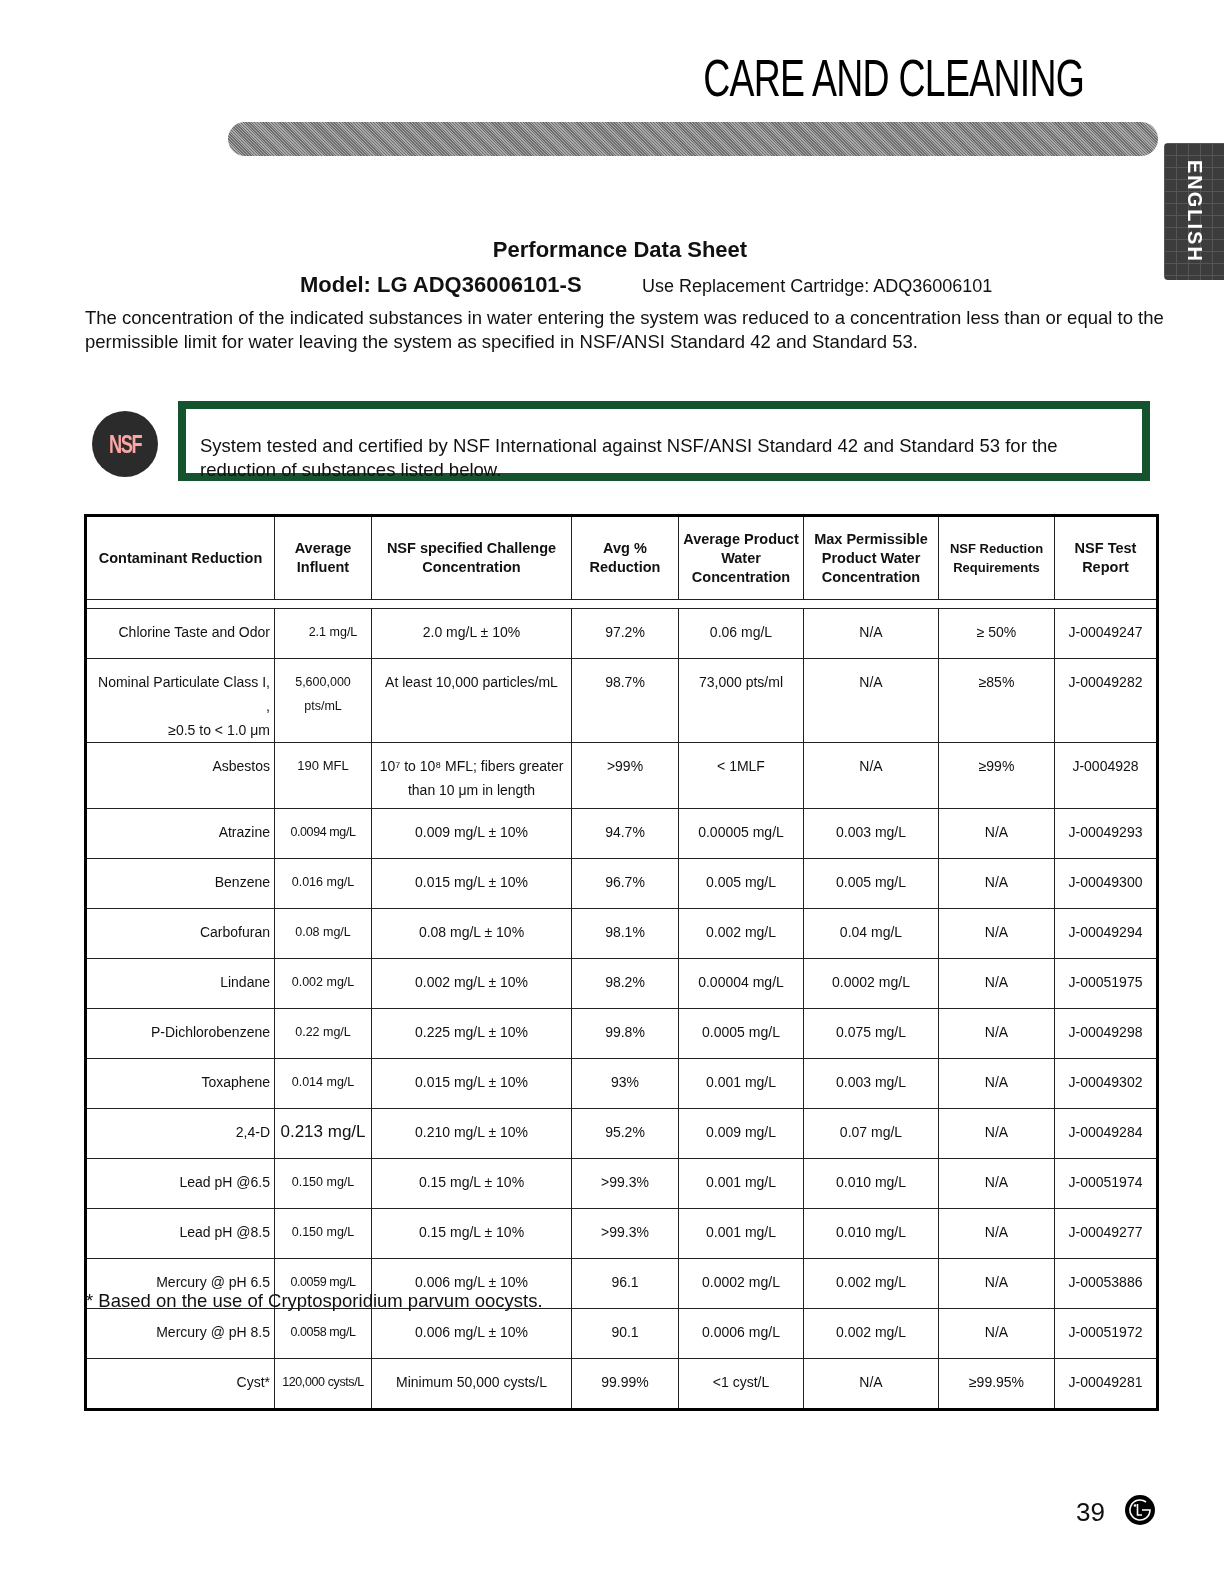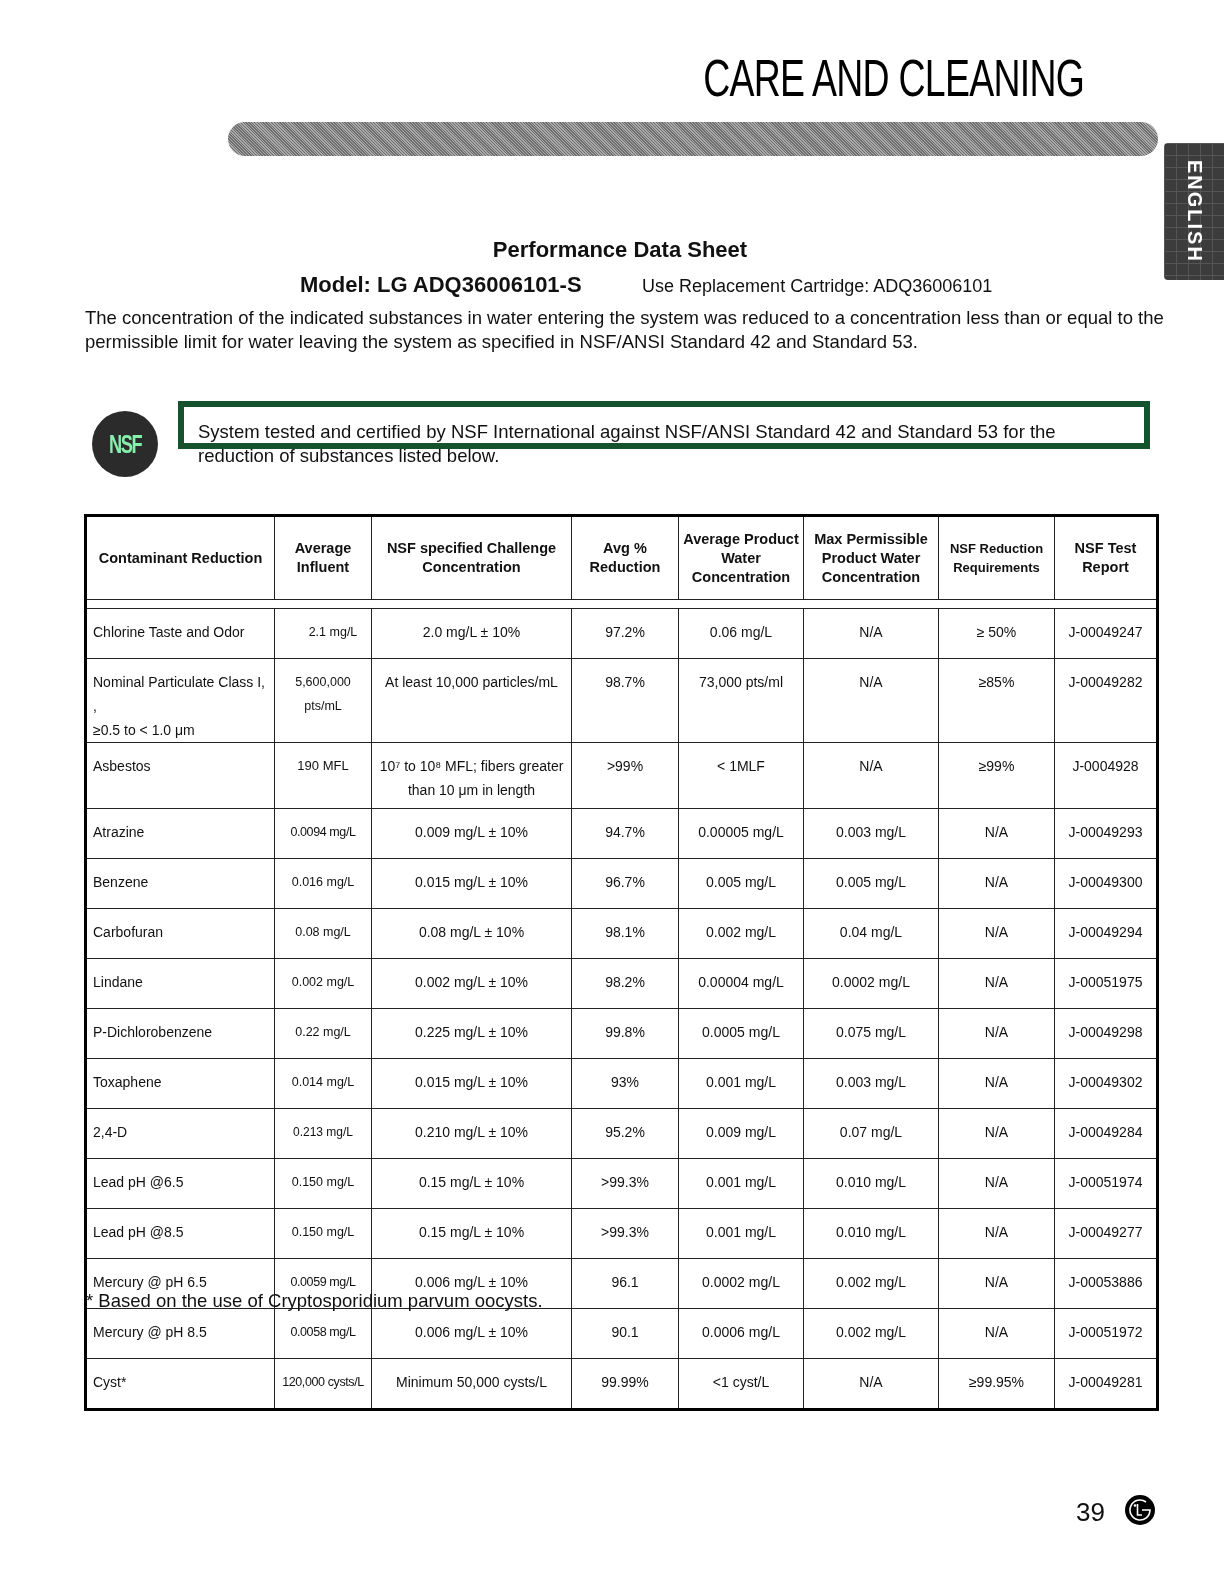--- a/index.html
+++ b/index.html
@@ -44,44 +44,44 @@
     .model-line .model { font-weight: bold; font-size: 22px; }
     .model-line .cart { font-size: 18px; margin-left: 56px; }
     .intro {
       position: absolute; left: 85px; top: 306px; width: 1080px;
       font-size: 18.5px; line-height: 24px;
     }
     .nsf-logo {
       position: absolute; left: 92px; top: 411px; width: 66px; height: 66px;
       border-radius: 50%; background: #2b2b2b;
       display: flex; align-items: center; justify-content: center;
-      color: #86efac; font-weight: bold; font-size: 26px; letter-spacing: -2px;
+      color: #fca5a5; font-weight: bold; font-size: 26px; letter-spacing: -2px;
       transform-origin: center;
     }
     .nsf-logo span { transform: scaleX(0.7); display: inline-block; }
     .cert-box {
-      position: absolute; left: 178px; top: 401px; width: 972px; height: 48px;
-      border: 6px solid #14532d; box-sizing: border-box;
-      padding: 13px 14px; font-size: 18.5px; line-height: 24px;
+      position: absolute; left: 178px; top: 401px; width: 972px; height: 80px;
+      border: 8px solid #14532d; box-sizing: border-box;
+      padding: 25px 14px; font-size: 18.5px; line-height: 24px;
     }
     .data-table {
       position: absolute; left: 84px; top: 514px; width: 1072px;
       border-collapse: collapse; border: 3px solid #000;
       font-size: 14px; table-layout: fixed;
     }
     .data-table th, .data-table td {
       border: 1.5px solid #222; text-align: center; padding: 0 4px;
     }
     .data-table th {
       font-weight: bold; font-size: 14.5px; height: 82px; line-height: 19px;
     }
     .data-table th.small { font-size: 13px; }
     .data-table tr.spacer td { height: 8px; padding: 0; }
     .data-table td { height: 38px; vertical-align: top; padding-top: 11px; }
-    .data-table td:first-child { text-align: left; padding-left: 6px; }
+    .data-table td:first-child { text-align: right; padding-left: 6px; }
     .data-table tr.tall td { height: 54px; }
     .data-table td .sub { display: block; line-height: 24px; }
     .data-table td.narrow { font-size: 12.5px; letter-spacing: -0.4px; }
     .footnote {
       position: absolute; left: 86px; top: 1290px; font-size: 18.5px;
     }
     .page-num {
       position: absolute; left: 1076px; top: 1497px; font-size: 26px;
     }
     .lg-logo {
@@ -370,21 +370,21 @@
           <span class="sub">N/A</span>
         </td>
         <td>
           <span class="sub">J-00049302</span>
         </td>
       </tr>
       <tr>
         <td>
           <span class="sub">2,4-D</span>
         </td>
-        <td style="font-size: 12px; margin-left: 31px;">
+        <td style="font-size: 17px; margin-left: 31px;">
           <span class="sub">0.213 mg/L</span>
         </td>
         <td>
           <span class="sub">0.210 mg/L ± 10%</span>
         </td>
         <td>
           <span class="sub">95.2%</span>
         </td>
         <td>
           <span class="sub">0.009 mg/L</span>

